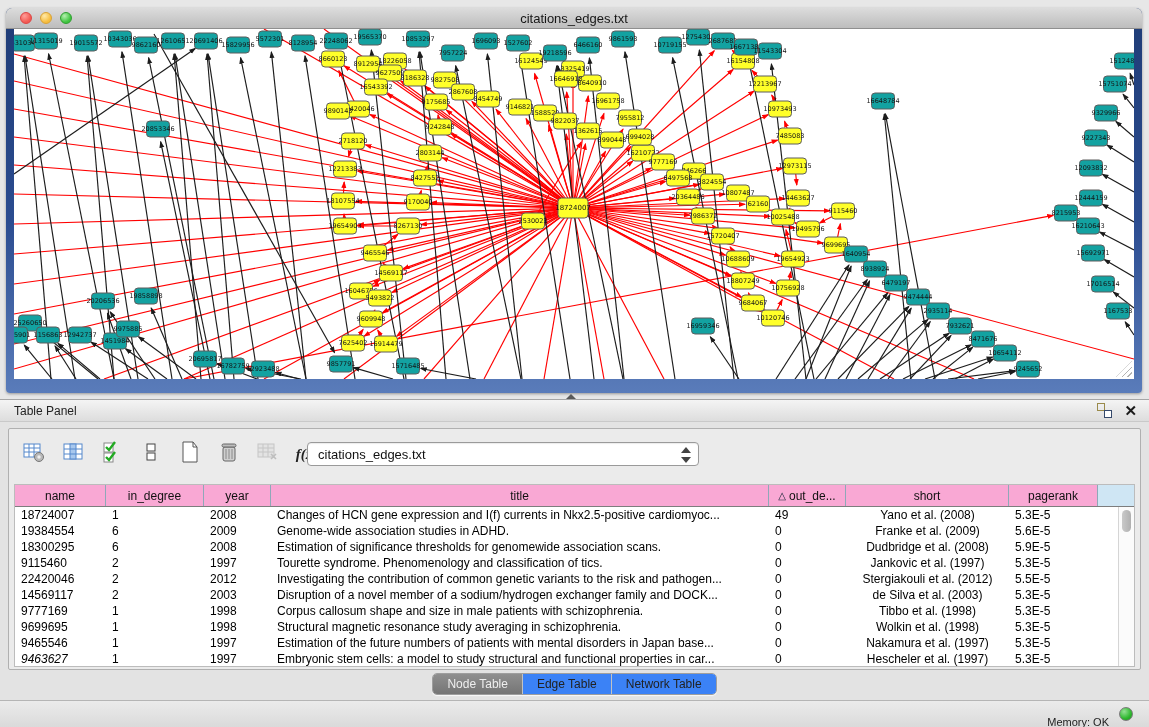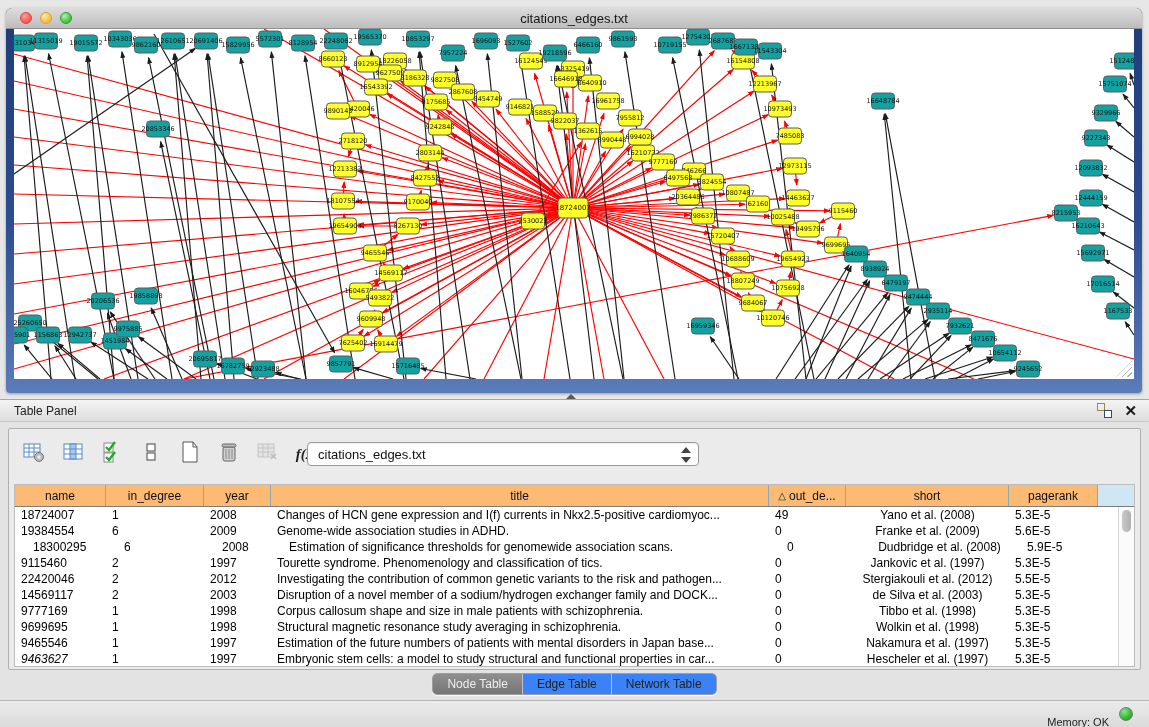--- a/index.html
+++ b/index.html
@@ -50,21 +50,21 @@
   .selectbox { position:relative; margin-left:16px; width:392px; height:24px; background:#fff;
     border:1px solid #9a9a9a; border-radius:4px; box-shadow:inset 0 1px 1px rgba(0,0,0,.08); cursor:pointer; }
   .selectbox .val { position:absolute; left:10px; top:4px; font-size:13px; color:#111; }
   .stepper { position:absolute; right:6px; top:4px; width:11px; height:16px; }
   .stepper i { position:absolute; left:0; width:0; height:0; border-left:5px solid transparent; border-right:5px solid transparent; }
   .stepper .up { top:0; border-bottom:6px solid #444; }
   .stepper .dn { bottom:0; border-top:6px solid #444; }
 
   .tablewrap { position:absolute; left:5px; right:5px; top:55px; bottom:2px; background:#fff; border:1px solid #bcbcbc; }
   .thead { display:flex; height:22px; border-bottom:1px solid #7d7d7d; }
-  .th { background:#fdba74; border-right:1px solid #8fa8b8; font-size:12px; color:#111;
+  .th { background:#f9a8d4; border-right:1px solid #8fa8b8; font-size:12px; color:#111;
     display:flex; align-items:center; justify-content:center; cursor:pointer; white-space:nowrap; overflow:hidden; }
   .th .tri { font-size:10px; margin-right:3px; color:#123; }
   .th.filler { background:#cfe6f4; border-right:none; cursor:default; }
   .tbody { position:absolute; left:0; right:16px; top:22px; bottom:0; overflow:hidden; }
   .trow { display:flex; height:16px; cursor:default; }
   .td { font-size:12px; color:#000; white-space:nowrap; overflow:hidden; padding:0 0 0 6px; line-height:16px; }
   .td.center { text-align:center; padding:0; }
   .vscroll { position:absolute; right:0; top:22px; bottom:0; width:16px; background:#fbfbfb; border-left:1px solid #d5d5d5; }
   .vthumb { position:absolute; left:3px; top:3px; width:9px; height:22px; border-radius:5px;
     background:linear-gradient(90deg,#c9c9c9,#b0b0b0); cursor:pointer; }
@@ -698,21 +698,21 @@
           <div class="trow">
             <div class="td" style="width: 91px;">19384554</div>
             <div class="td" style="width: 98px;">6</div>
             <div class="td" style="width: 67px;">2009</div>
             <div class="td" style="width: 498px;">Genome-wide association studies in ADHD.</div>
             <div class="td" style="width: 77px;">0</div>
             <div class="td center" style="width: 163px;">Franke et al. (2009)</div>
             <div class="td" style="width: 89px;">5.6E-5</div>
           </div>
           <div class="trow">
-            <div class="td" style="width: 91px; margin-left: 12px;">18300295</div>
+            <div class="td" style="width: 91px;">18300295</div>
             <div class="td" style="width: 98px;">6</div>
             <div class="td" style="width: 67px;">2008</div>
             <div class="td" style="width: 498px;">Estimation of significance thresholds for genomewide association scans.</div>
             <div class="td" style="width: 77px;">0</div>
             <div class="td center" style="width: 163px;">Dudbridge et al. (2008)</div>
             <div class="td" style="width: 89px;">5.9E-5</div>
           </div>
           <div class="trow">
             <div class="td" style="width: 91px;">9115460</div>
             <div class="td" style="width: 98px;">2</div>

